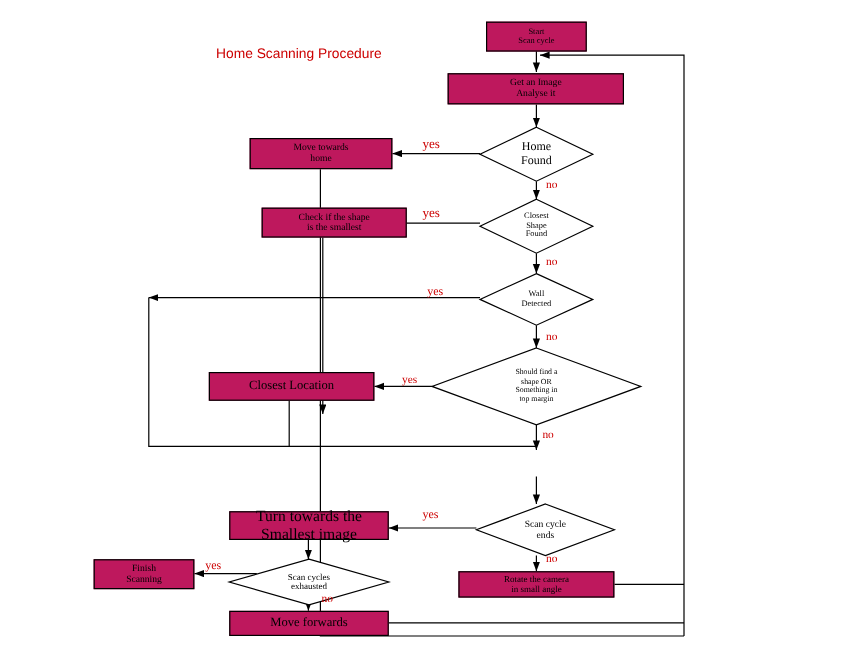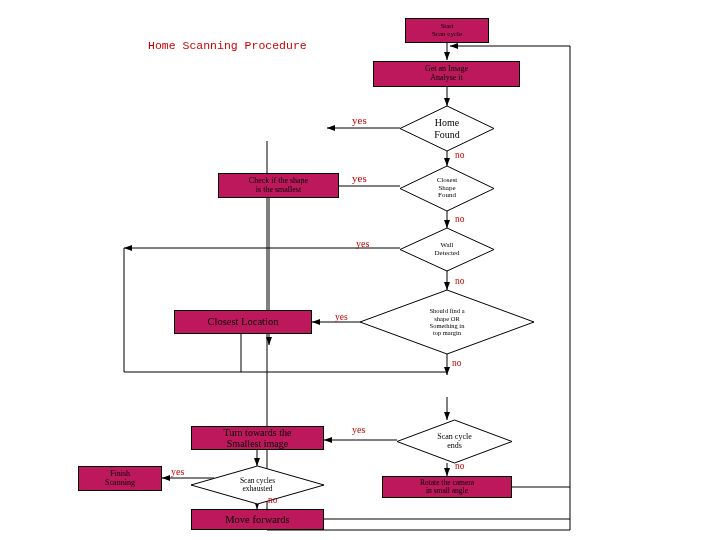--- a/index.html
+++ b/index.html
@@ -53,22 +53,23 @@
   }
   .label {
     position: absolute;
     color: #cc0000;
     font-family: "Liberation Serif", serif;
     white-space: nowrap;
   }
   .title {
     position: absolute;
     color: #cc0000;
-    font-family: Liberation Mono, monospace;
+    font-family: Liberation Sans, sans-serif;
     white-space: nowrap;
+    margin-left: 32px;
   }
   #lines {
     position: absolute;
     left: 0;
     top: 0;
     width: 720px;
     height: 540px;
   }
 </style>
 </head>
@@ -138,32 +139,36 @@
   <div class="node box" style="left:405px; top:18px; width:84px; height:25px; font-size:7px;">
     <span style="white-space:pre-line;">Start
 Scan cycle</span>
   </div>
 
   <div class="node box" style="left:373px; top:61px; width:147px; height:26px; font-size:8px;">
     <span style="white-space:pre-line;">Get an Image
 Analyse it</span>
   </div>
 
+  <div class="node box" style="left:208px; top:115px; width:119px; height:26px; font-size:8px;">
+    <span style="white-space:pre-line;">Move towards
+home</span>
+  </div>
 
   <div class="node box" style="left:208px; top:173px; width:121px; height:25px; font-size:8px;margin-left:10px;">
     <span style="white-space:pre-line;">Check if the shape
 is the smallest</span>
   </div>
 
   <div class="node box" style="left:174px; top:310px; width:138px; height:24px; font-size:10.5px;">
     <span>Closest Location</span>
   </div>
 
 
-  <div class="node box" style="left:191px; top:426px; width:133px; height:24px; font-size:10px;">
+  <div class="node box" style="left:191px; top:426px; width:133px; height:24px; font-size:13px;">
     <span style="white-space:pre-line;">Turn towards the
 Smallest image</span>
   </div>
 
   <div class="node box" style="left:78px; top:466px; width:84px; height:25px; font-size:8px;">
     <span style="white-space:pre-line;">Finish
 Scanning</span>
   </div>
 
   <div class="node box" style="left:382px; top:476px; width:130px; height:22px; font-size:7.5px;">

